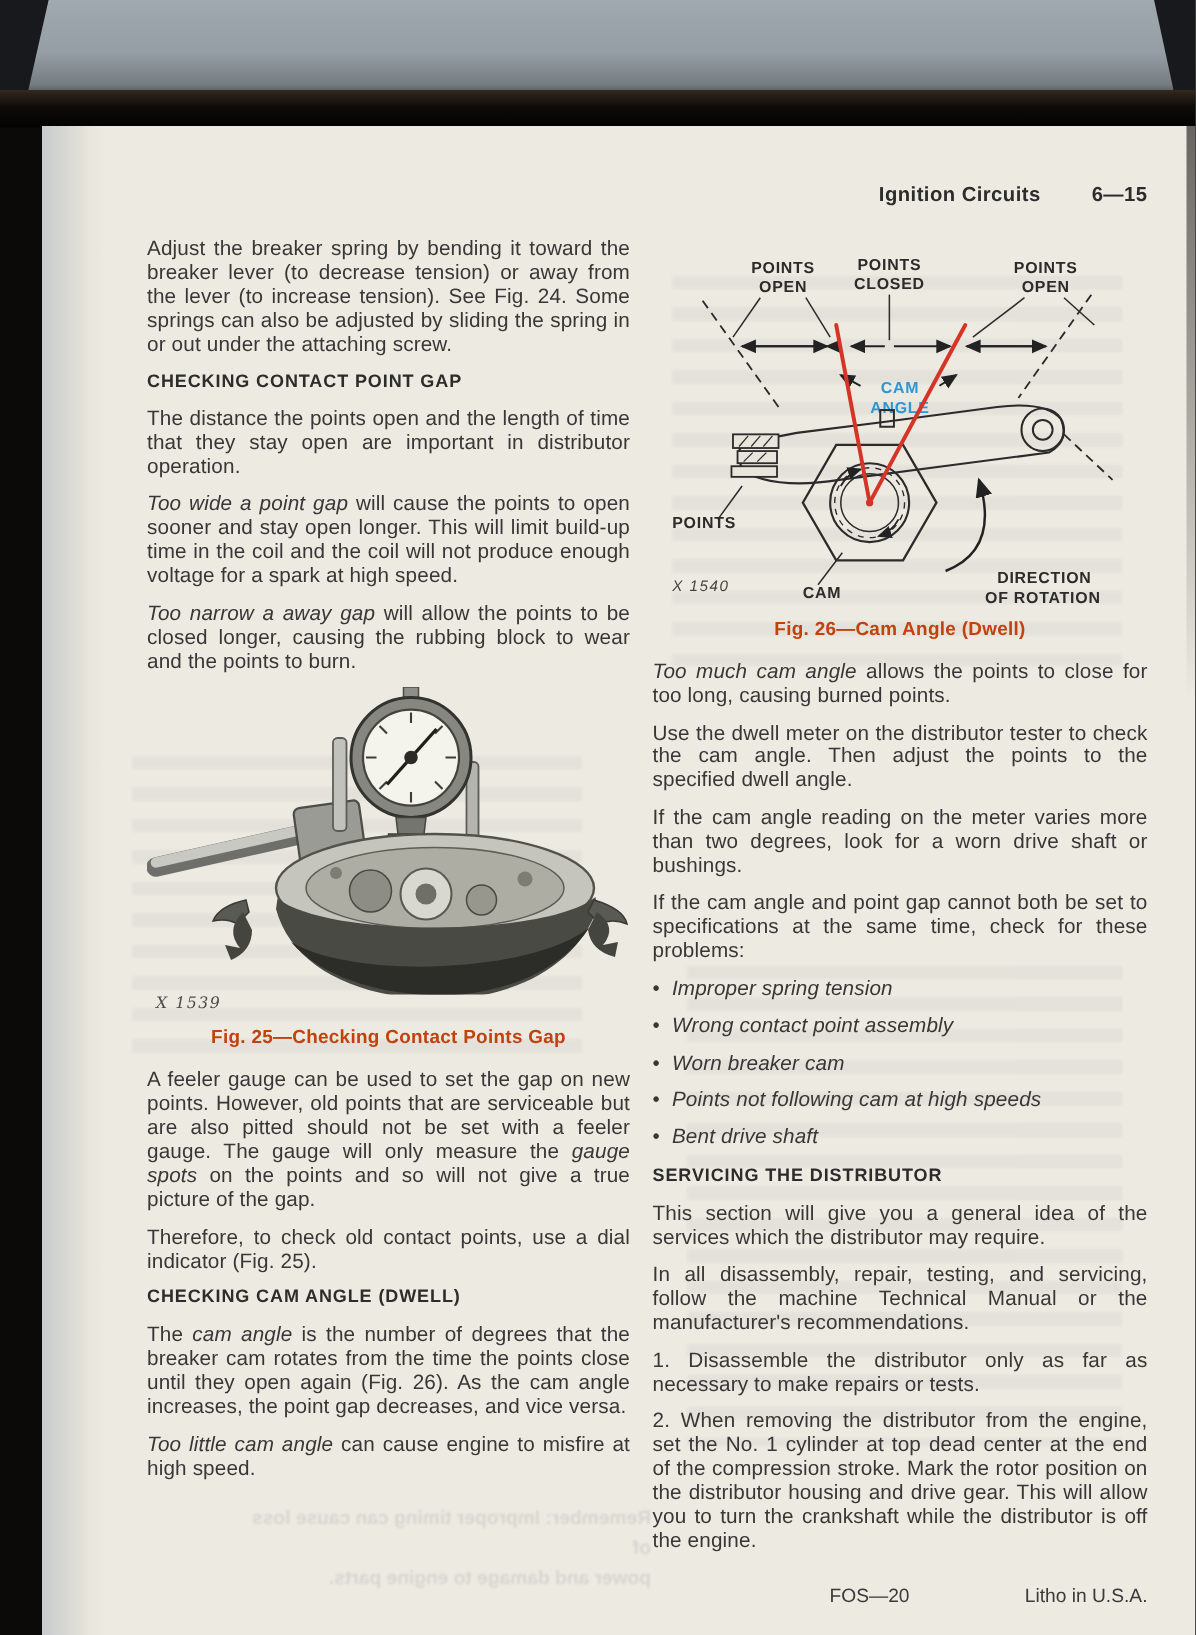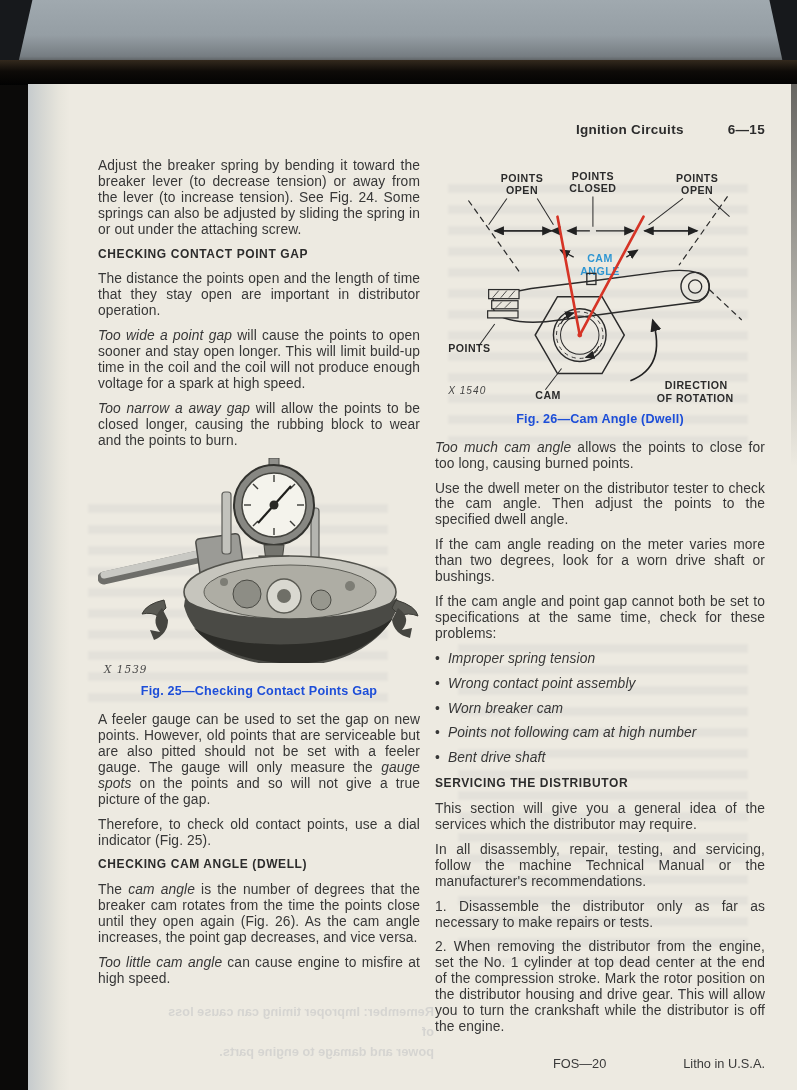--- a/index.html
+++ b/index.html
@@ -25,27 +25,27 @@
   .col{position:absolute;color:#373737;font-size:13.8px;line-height:15.9px;
        text-align:justify;letter-spacing:.1px;}
   .col-left{left:70px;top:74px;width:322px;}
   .col-right{left:407px;top:38px;width:330px;}
 
   p.para{margin:0 0 9px 0;}
   .it{font-style:italic;}
   h3.sec{font-size:12px;font-weight:bold;color:#2c2c2c;letter-spacing:.6px;
          margin:8px 0 9px 0;text-align:left;}
 
-  .pg-header{display:flex;justify-content:flex-end;gap:44px;font-weight:bold;
+  .pg-header{display:flex;justify-content:flex-end;gap:34px;font-weight:bold;
              font-size:13.5px;color:#2c2c2c;margin-bottom:22px;letter-spacing:.3px;}
 
   .figure{margin:4px 0 2px 0;}
   .photo-ref{font-family:"DejaVu Serif",serif;font-style:italic;font-size:10.5px;
              color:#4a4a4a;letter-spacing:1px;margin:-4px 0 6px 6px;text-align:left;}
-  .fig-caption{font-size:12.6px;font-weight:bold;color:#1d4ed8;text-align:center;
+  .fig-caption{font-size:12.6px;font-weight:bold;color:#c2410c;text-align:center;
                margin:0 0 12px 0;letter-spacing:.2px;}
 
   ul.probs{list-style:none;margin:2px 0 10px 0;padding:0;text-align:left;}
   ul.probs li{font-style:italic;margin:0 0 9px 0;}
   ul.probs li::before{content:"•";font-style:normal;margin-right:8px;}
 
   .footer{position:absolute;left:407px;top:972px;width:330px;display:flex;
           justify-content:space-between;font-size:12.8px;color:#3a3a3a;padding-left:118px;box-sizing:border-box;}
 
   
@@ -243,21 +243,21 @@
 
       <p class="para"><span class="it">Too much cam angle</span><span> allows the points to close for too long, causing burned points.</span></p>
       <p class="para"><span>Use the dwell meter on the distributor tester to check the cam angle. Then adjust the points to the specified dwell angle.</span></p>
       <p class="para"><span>If the cam angle reading on the meter varies more than two degrees, look for a worn drive shaft or bushings.</span></p>
       <p class="para"><span>If the cam angle and point gap cannot both be set to specifications at the same time, check for these problems:</span></p>
 
       <ul class="probs">
         <li>Improper spring tension</li>
         <li>Wrong contact point assembly</li>
         <li>Worn breaker cam</li>
-        <li>Points not following cam at high number</li>
+        <li>Points not following cam at high speeds</li>
         <li>Bent drive shaft</li>
       </ul>
 
       <h3 class="sec">SERVICING THE DISTRIBUTOR</h3>
 
       <p class="para"><span>This section will give you a general idea of the services which the distributor may require.</span></p>
       <p class="para"><span>In all disassembly, repair, testing, and servicing, follow the machine Technical Manual or the manufacturer's recommendations.</span></p>
       <p class="para"><span>1. Disassemble the distributor only as far as necessary to make repairs or tests.</span></p>
       <p class="para"><span>2. When removing the distributor from the engine, set the No. 1 cylinder at top dead center at the end of the compression stroke. Mark the rotor position on the distributor housing and drive gear. This will allow you to turn the crankshaft while the distributor is off the engine.</span></p>
     </div>

